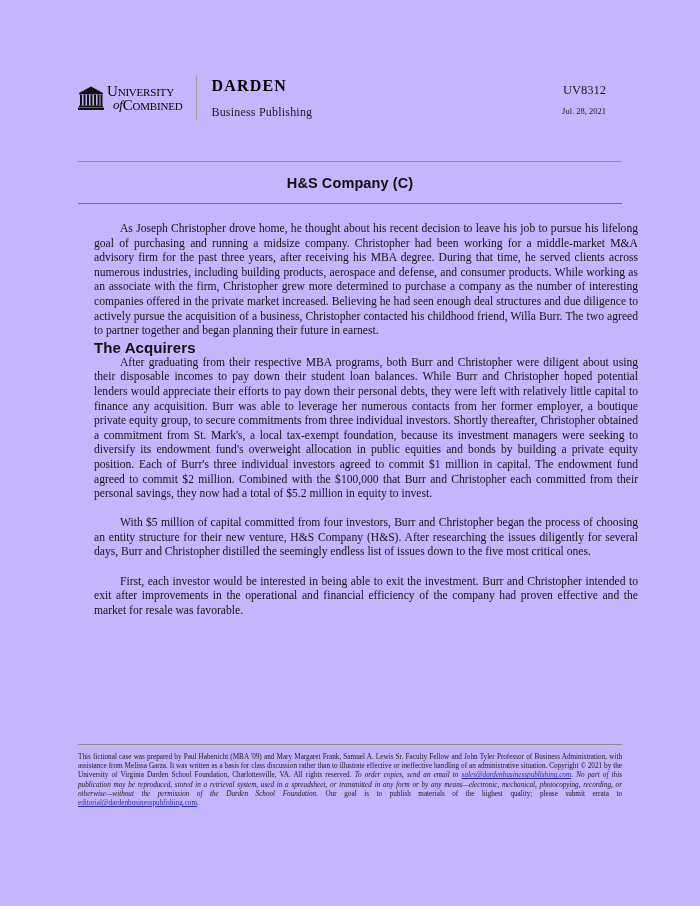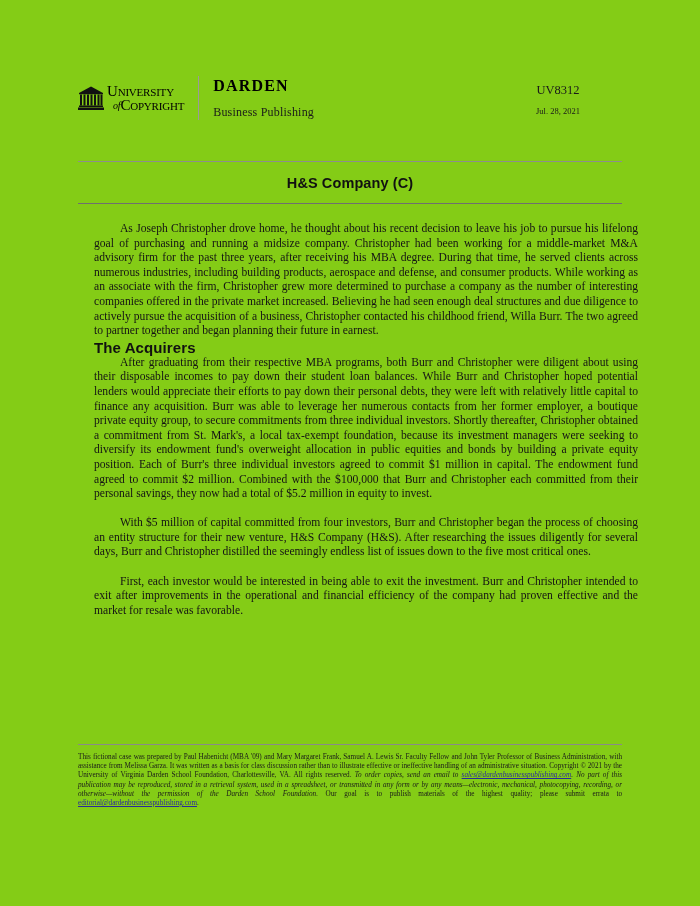--- a/index.html
+++ b/index.html
@@ -14,21 +14,21 @@
     font-family: "Liberation Serif", serif;
     color: #1a1a1a;
     overflow: hidden;
   }
 
   .page {
     position: absolute;
     left: 0; top: 0;
     width: 700px;
     height: 906px;
-    background: #84cc16;
+    background: #c4b5fd;
   }
 
   .content {
     position: absolute;
     left: 78px;
     top: 0;
     width: 544px;
   }
 
   
@@ -78,21 +78,21 @@
   .uva-line2 {
     display: block;
     font-size: 15px;
     letter-spacing: -0.2px;
     font-variant: small-caps;
     font-weight: 400;
     margin-left: 6px;
   }
   .uva-of {
     font-style: italic;
-    font-size: 10px;
+    font-size: 13px;
     font-variant: normal;
     vertical-align: 1px;
     margin-top: 40px;
   }
 
   .brand-divider {
     width: 1px;
     height: 44px;
     background: #9a9a9a;
     margin: 0 14px 0 14px;
@@ -113,23 +113,23 @@
     display: block;
     font-size: 12px;
     font-weight: 400;
     letter-spacing: 0.2px;
     color: #1a1a1a;
     margin-top: 11px;
   }
 
   .doc-id {
     position: absolute;
-    right: 4px;
+    right: 16px;
     top: 9px;
-    text-align: center;
+    text-align: right;
     line-height: 1.25;
     width: 120px;
   }
   .doc-number {
     display: block;
     font-size: 12.5px;
     color: #1a1a1a;
   }
   .doc-date {
     display: block;
@@ -252,21 +252,21 @@
             <rect x="18" y="17" width="4" height="22" fill="#111"></rect>
             <rect x="25" y="17" width="4" height="22" fill="#111"></rect>
             <rect x="32" y="17" width="4" height="22" fill="#111"></rect>
             <rect x="39" y="17" width="4" height="22" fill="#111"></rect>
             <rect x="45" y="17" width="4" height="22" fill="#111"></rect>
             <rect x="2" y="39" width="48" height="3" fill="#111"></rect>
             <rect x="0" y="43" width="52" height="5" fill="#111"></rect>
           </svg>
           <span class="uva-words">
             <span class="uva-line1">University</span>
-            <span class="uva-line2"><span class="uva-of">of</span><span>Copyright</span></span>
+            <span class="uva-line2"><span class="uva-of">of</span><span>Combined</span></span>
           </span>
         </div>
 
         <div class="brand-divider"></div>
 
         <div class="darden-words">
           <span class="darden-title">DARDEN</span>
           <span class="darden-sub">Business Publishing</span>
         </div>
       </div>

